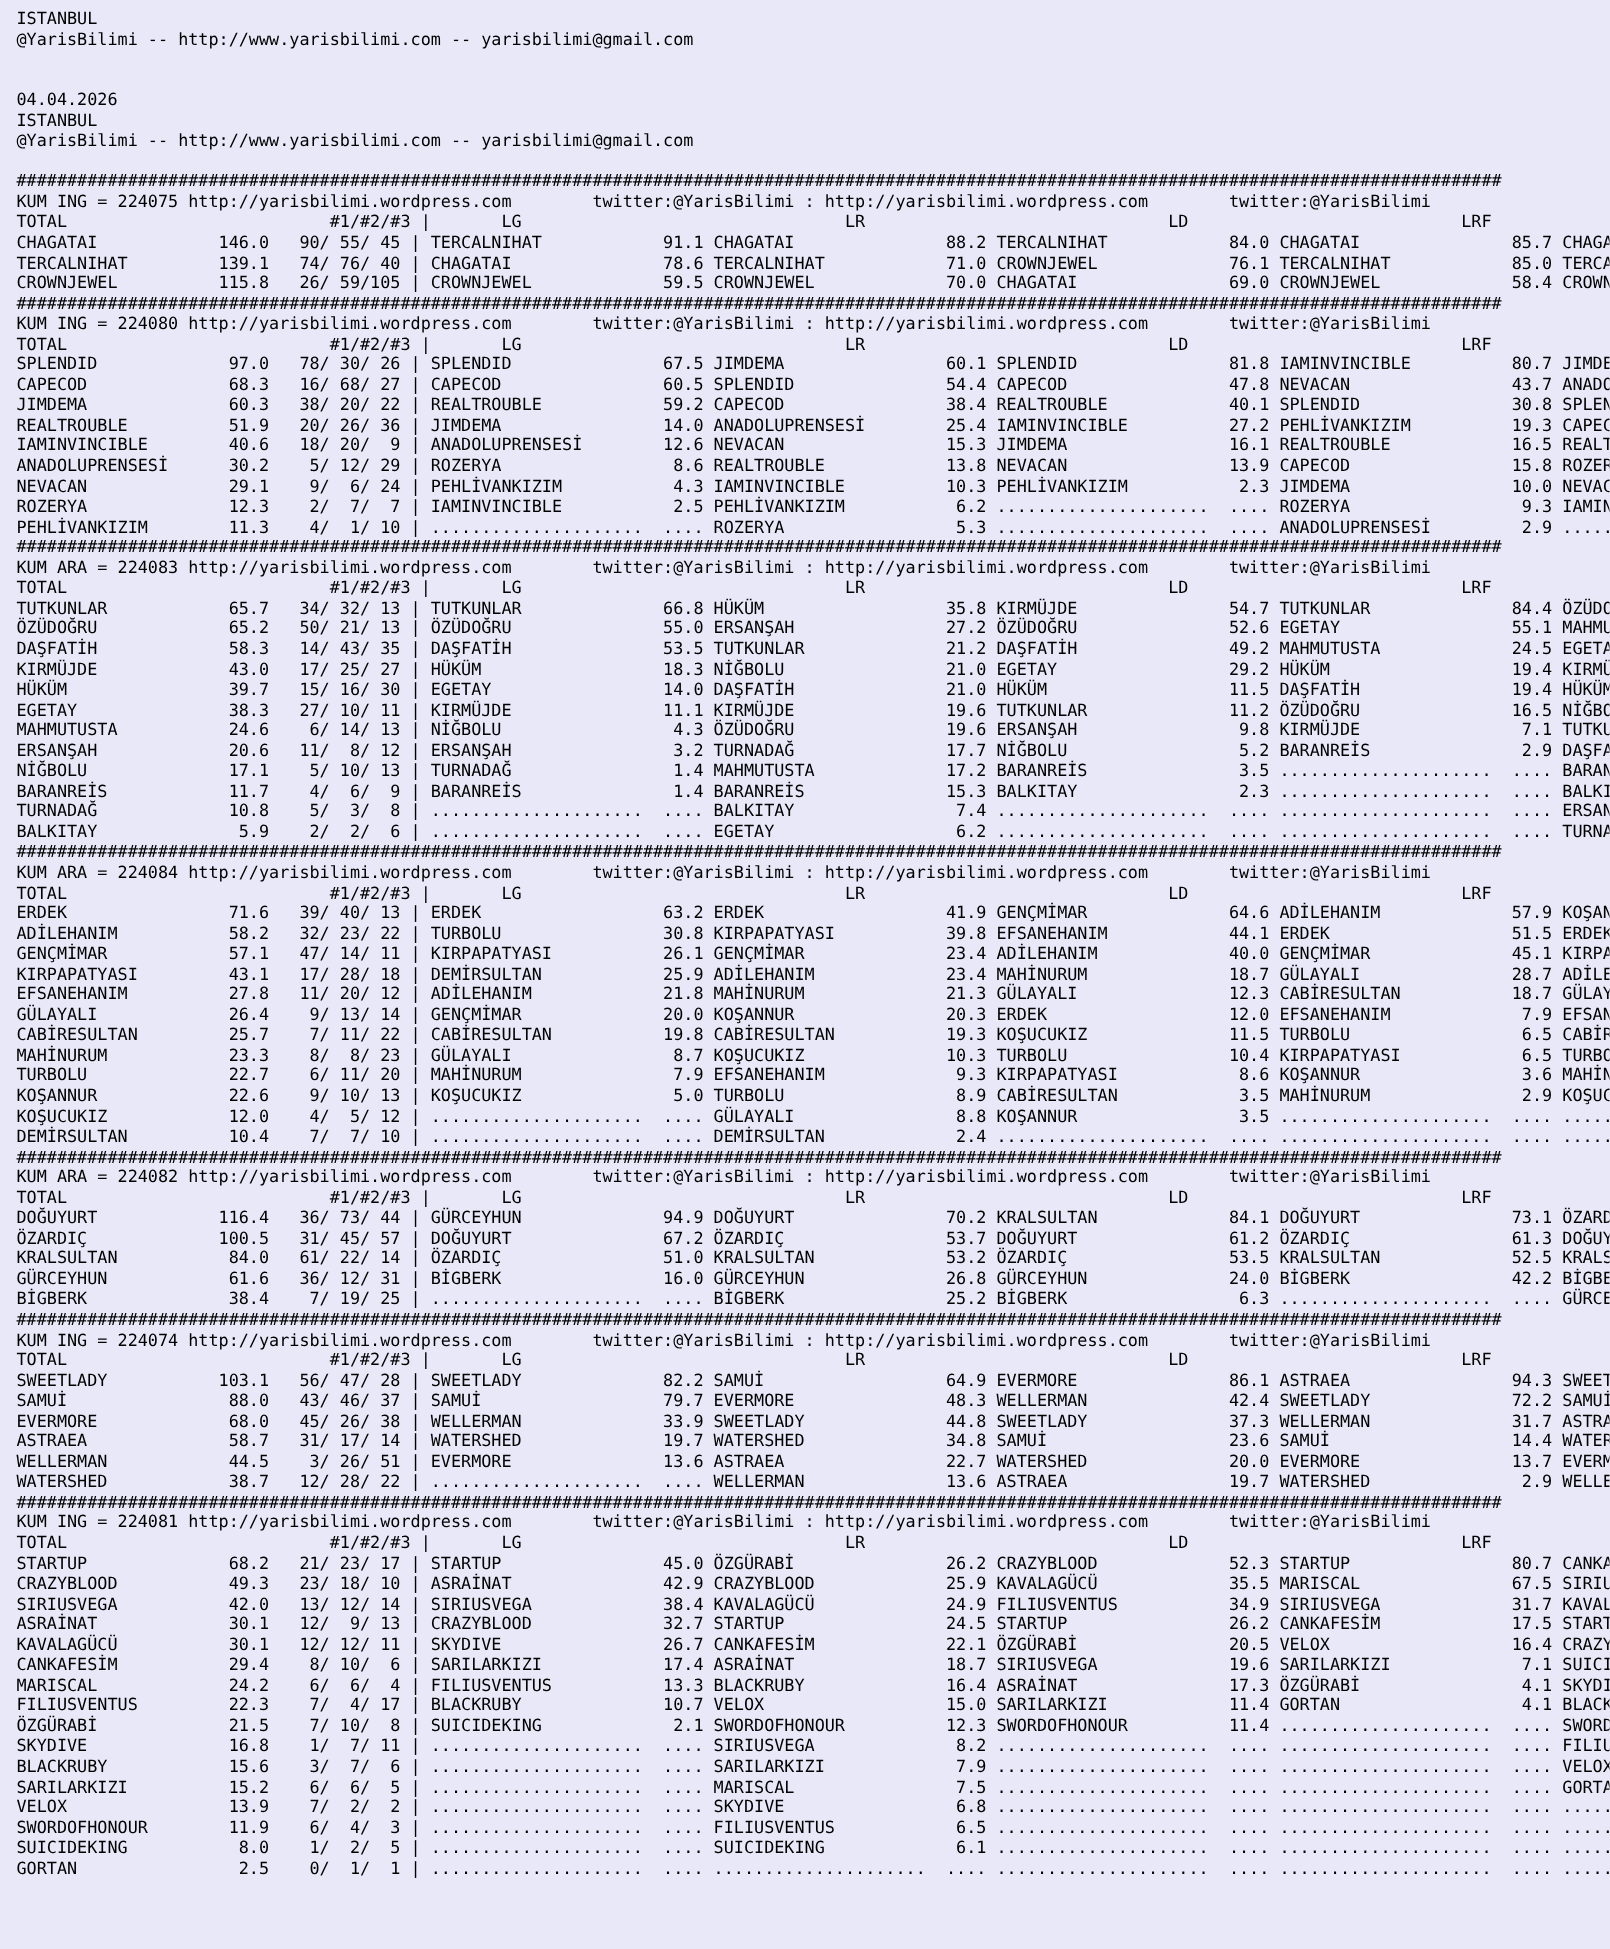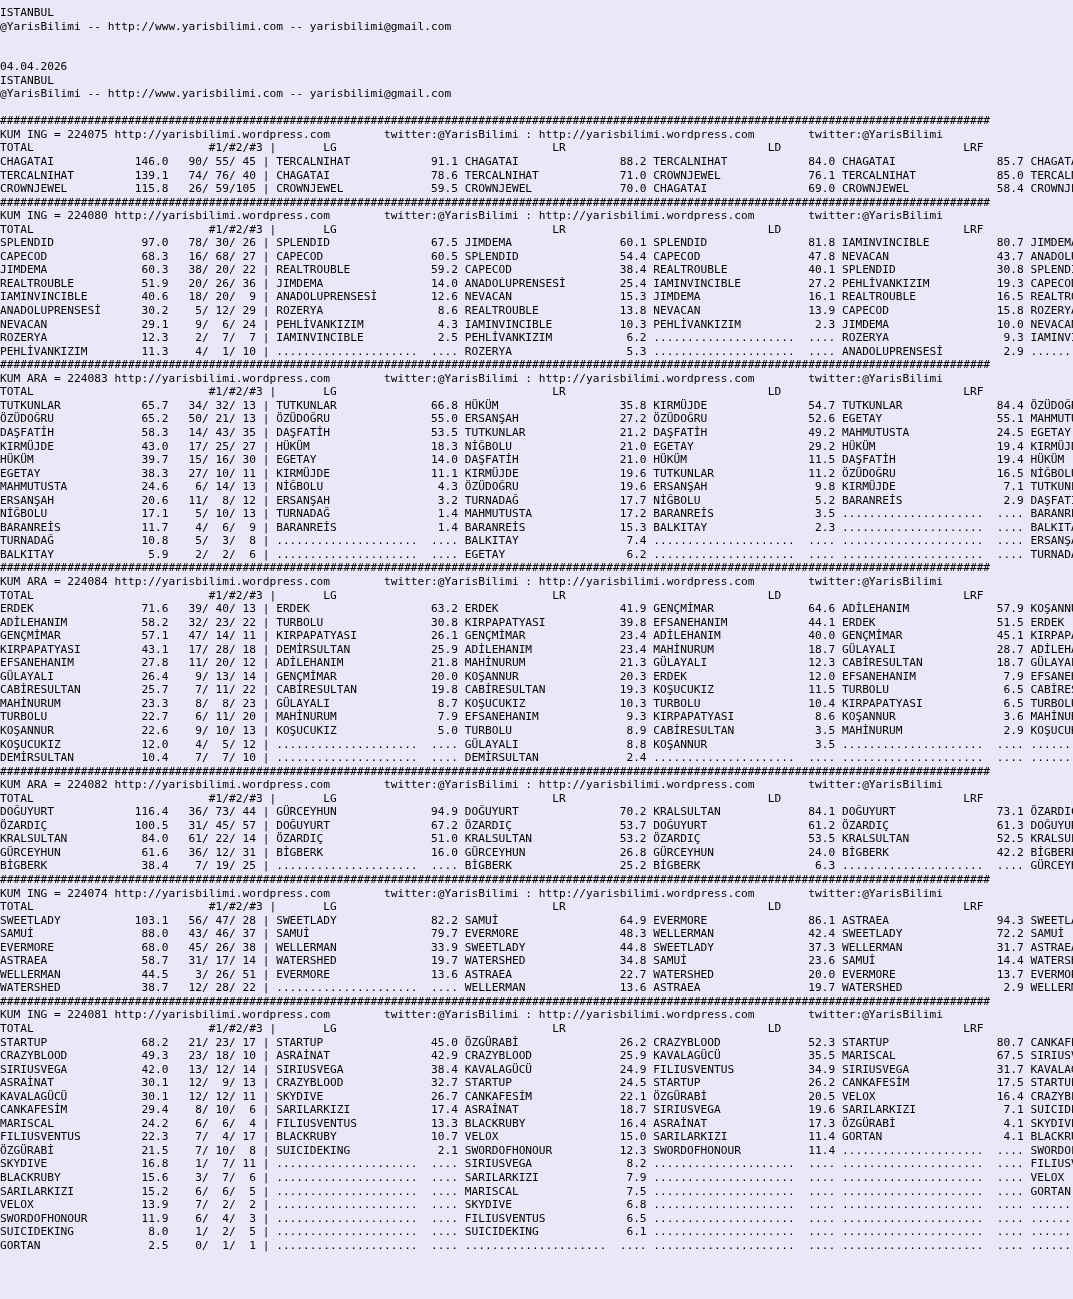--- a/index.html
+++ b/index.html
@@ -9,21 +9,21 @@
   }
   body {
     width: 1073px;
     min-height: 1299px;
     font-family: "DejaVu Sans Mono", "Liberation Mono", monospace;
     font-size: 11.2px;
     line-height: 13.55px;
     color: #000000;
   }
   #sheet {
-    padding: 6px 8px 4px 0;
+    padding: 6px 8px 4px 11px;
     white-space: pre;
   }
   .line {
     white-space: pre;
     font-family: "DejaVu Sans Mono", "Liberation Mono", monospace;
     font-size: 11.2px;
     line-height: 13.55px;
     letter-spacing: 0px;
   }
   .blank { height: 13.55px; }

